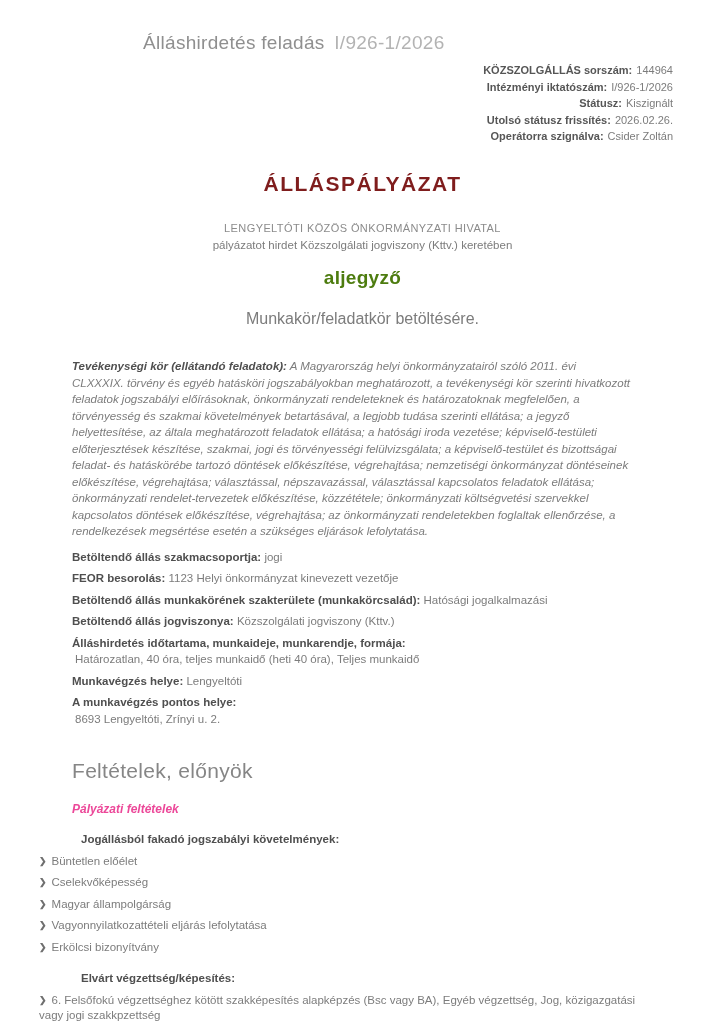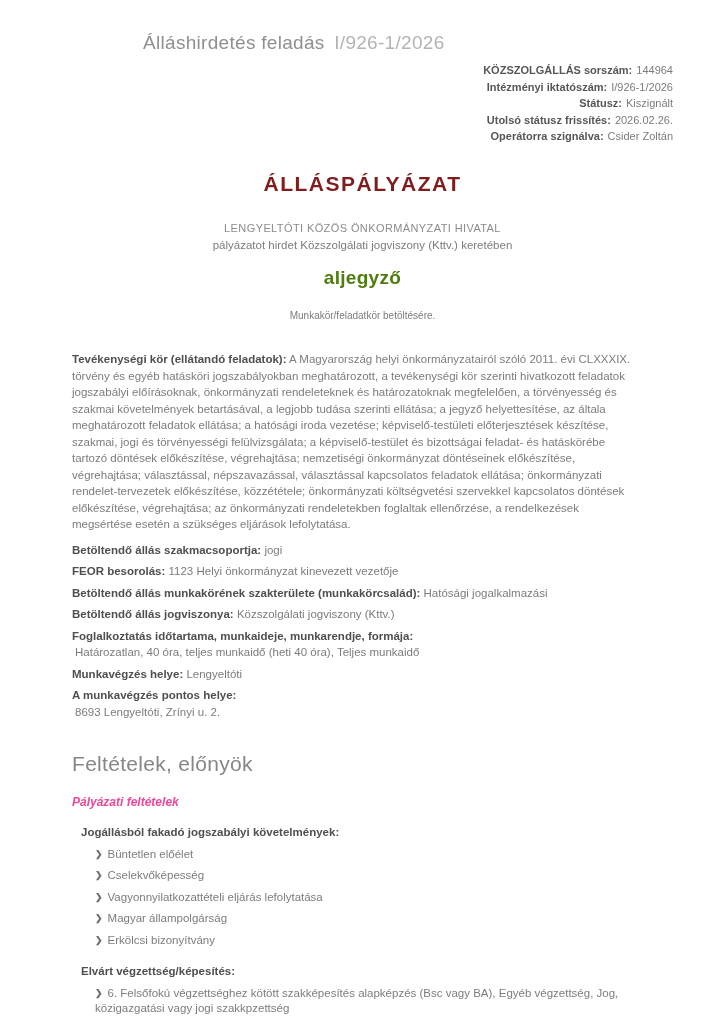--- a/index.html
+++ b/index.html
@@ -36,42 +36,42 @@
   .org{
     margin-top:26px;text-align:center;
     font-size:11px;letter-spacing:.4px;color:#8b8b8b;
   }
   .center-sub{margin-top:5px;text-align:center;font-size:11.5px;color:#7c7c7c;}
   .position{
     margin-top:16px;text-align:center;
     font-size:19px;font-weight:bold;color:#4d7c0f;
     letter-spacing:.3px;
   }
-  .center-note{margin-top:21px;text-align:center;font-size:10px;color:#7c7c7c;}
+  .center-note{margin-top:21px;text-align:center;font-size:16px;color:#7c7c7c;}
   .body-text{font-size:11.5px;line-height:16.5px;}
   .lbl{font-weight:bold;color:#4f4f4f;}
   .val{color:#7c7c7c;}
-  .activity{margin:30px 94px 0 72px;}
+  .activity{margin:30px 94px 0 72px;font-style:italic;}
   .field{margin:5px 64px 0 72px;}
   .field.first{margin-top:9px;}
   .field .block-value{display:block;padding-left:3px;}
   .section-title{
     margin:32px 0 0 72px;
     font-size:21px;font-weight:400;color:#868686;
     letter-spacing:.3px;
   }
   .subsection-title{
     margin:19px 0 0 72px;
     font-size:12px;font-weight:bold;font-style:italic;color:#ec4899;
   }
   .group-label{margin:15px 64px 0 81px;}
   .req-list{
     list-style:none;
     margin:0 64px 0 0;
-    padding-left:95px;
+    padding-left:39px;
   }
   .req-list li{
     margin-top:6px;
     font-size:11.5px;line-height:14.5px;color:#7c7c7c;
   }
   .bullet{
     font-weight:bold;color:#6f6f6f;
     font-size:9px;margin-right:5px;position:relative;top:-1px;
   }
   .exp-field{margin:8px 64px 0 72px;}
@@ -125,41 +125,41 @@
   </p>
   <p class="field body-text">
     <span class="lbl">Betöltendő állás munkakörének szakterülete (munkakörcsalád):</span>
     <span class="val">Hatósági jogalkalmazási</span>
   </p>
   <p class="field body-text">
     <span class="lbl">Betöltendő állás jogviszonya:</span>
     <span class="val">Közszolgálati jogviszony (Kttv.)</span>
   </p>
   <p class="field body-text">
-    <span class="lbl">Foglalkoztatás időtartama, munkaideje, munkarendje, formája:</span>
+    <span class="lbl">Álláshirdetés időtartama, munkaideje, munkarendje, formája:</span>
     <span class="val block-value">Határozatlan, 40 óra, teljes munkaidő (heti 40 óra), Teljes munkaidő</span>
   </p>
   <p class="field body-text">
     <span class="lbl">Munkavégzés helye:</span>
     <span class="val">Lengyeltóti</span>
   </p>
   <p class="field body-text">
     <span class="lbl">A munkavégzés pontos helye:</span>
     <span class="val block-value">8693 Lengyeltóti, Zrínyi u. 2.</span>
   </p>
 
   <h2 class="section-title">Feltételek, előnyök</h2>
   <div class="subsection-title">Pályázati feltételek</div>
 
   <p class="group-label body-text lbl">Jogállásból fakadó jogszabályi követelmények:</p>
   <ul class="req-list">
     <li><span class="bullet">❯</span><span>Büntetlen előélet</span></li>
     <li><span class="bullet">❯</span><span>Cselekvőképesség</span></li>
+    <li><span class="bullet">❯</span><span>Magyar állampolgárság</span></li>
     <li><span class="bullet">❯</span><span>Vagyonnyilatkozattételi eljárás lefolytatása</span></li>
-    <li><span class="bullet">❯</span><span>Magyar állampolgárság</span></li>
     <li><span class="bullet">❯</span><span>Erkölcsi bizonyítvány</span></li>
   </ul>
 
   <p class="group-label body-text lbl">Elvárt végzettség/képesítés:</p>
   <ul class="req-list">
     <li><span class="bullet">❯</span><span>6. Felsőfokú végzettséghez kötött szakképesítés alapképzés (Bsc vagy BA), Egyéb végzettség, Jog, közigazgatási vagy jogi szakkpzettség</span></li>
   </ul>
 
   <p class="exp-field body-text">
     <span class="lbl">Elvárt szakmai tapasztalat időtartama (év):</span>

